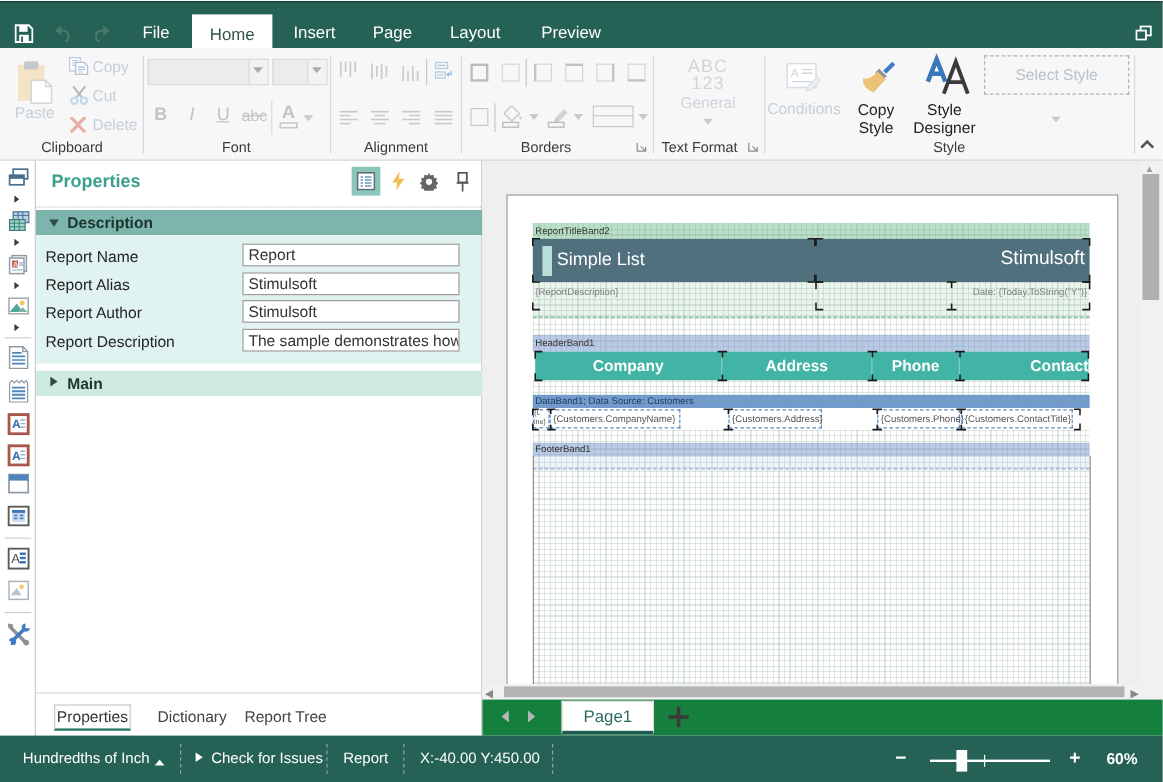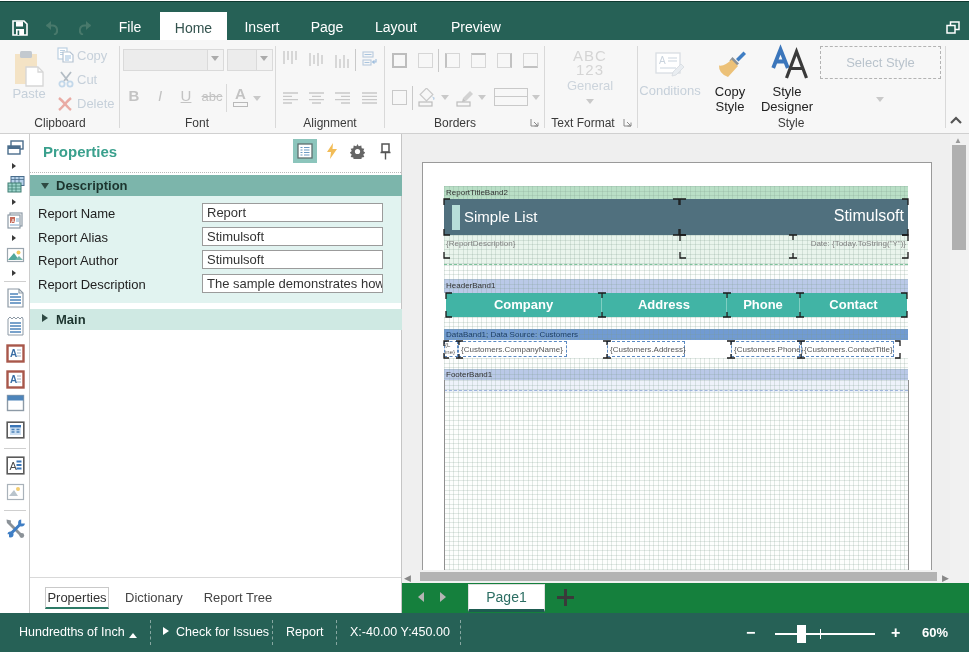--- a/index.html
+++ b/index.html
@@ -334,21 +334,21 @@
   <div class="prow-label" style="top:119px">Report Author</div>
   <div class="pinput" style="top:116px">Stimulsoft</div>
   <div class="prow-label" style="top:143px">Report Description</div>
   <div class="pinput" style="top:140px">The sample demonstrates how to</div>
   <div class="phead" style="top:175px;background:#cfe9e3">
     <span style="position:absolute;left:12px;top:5px;width:0;height:0;border:4.5px solid transparent;border-left:6px solid #2e4a43"></span>
     <span style="position:absolute;left:26px;top:3px">Main</span>
   </div>
   <div class="abs" style="left:0;top:443px;width:371px;border-top:1px solid #d9d9d9"></div>
   <div class="abs" style="left:15px;top:453px;width:64px;height:22px;border:1px solid #c9c9c9;border-bottom:2px solid #2c7a66;background:#fff;text-align:center;line-height:20px;font-size:13px;color:#333">Properties</div>
-  <div class="abs" style="left:95px;top:453px;width:64px;height:22px;text-align:left;line-height:22px;font-size:13px;color:#444">Dictionary</div>
+  <div class="abs" style="left:95px;top:453px;width:64px;height:22px;text-align:right;line-height:22px;font-size:13px;color:#444">Dictionary</div>
   <div class="abs" style="left:170px;top:453px;width:76px;height:22px;text-align:center;line-height:22px;font-size:13px;color:#444">Report Tree</div>
 </div>
 <div class="abs" id="canvas">
   <div id="page"></div>
 
   <div class="abs grid" style="left:42px;top:52px;width:464px;height:13px;background-color:#b9dfc6"></div>
   <div class="abs" style="left:44px;top:52px;font-size:8px;color:#333;line-height:13px">ReportTitleBand2</div>
   <div class="abs" style="left:42px;top:65px;width:464px;height:36px;background:#50707e"></div>
   <div class="abs" style="left:50px;top:71px;width:8px;height:25px;background:#b7ded9"></div>
   <div class="abs" style="left:62px;top:74px;font-size:15px;color:#fff">Simple List</div>
@@ -357,21 +357,21 @@
   <div class="abs" style="left:44px;top:105px;font-size:8px;color:#808080">{ReportDescription}</div>
   <div class="abs" style="left:300px;top:105px;width:204px;text-align:right;font-size:8px;color:#808080">Date: {Today.ToString("Y")}</div>
   <div class="abs" style="left:42px;top:130px;width:464px;border-top:1px dashed #7cc29a"></div>
   <div class="abs grid" style="left:42px;top:131px;width:464px;height:14px;background-color:#fdfefd"></div>
   <div class="abs grid" style="left:42px;top:145px;width:464px;height:14px;background-color:#bac9e8"></div>
   <div class="abs" style="left:44px;top:145px;font-size:8px;color:#333;line-height:14px">HeaderBand1</div>
   <div class="abs" style="left:44px;top:159px;width:461px;height:24px;background:#41b4a5"></div>
   <div class="abs" style="left:200px;top:159px;width:125px;height:24px;line-height:24px;text-align:center;font-size:13px;font-weight:bold;color:#fff;border-right:1px solid #7fcec2">Address</div>
   <div class="abs" style="left:44px;top:159px;width:156px;height:24px;line-height:24px;text-align:center;font-size:13px;font-weight:bold;color:#fff;border-right:1px solid #7fcec2">Company</div>
   <div class="abs" style="left:325px;top:159px;width:73px;height:24px;line-height:24px;text-align:center;font-size:13px;font-weight:bold;color:#fff;border-right:1px solid #7fcec2">Phone</div>
-  <div class="abs" style="left:398px;top:159px;width:107px;height:24px;line-height:24px;text-align:center;font-size:13px;font-weight:bold;color:#fff">Contact</div>
+  <div class="abs" style="left:398px;top:159px;width:107px;height:24px;line-height:24px;text-align:right;font-size:13px;font-weight:bold;color:#fff">Contact</div>
   <div class="abs grid" style="left:42px;top:183px;width:464px;height:12px;background-color:#fdfefd"></div>
   <div class="abs grid" style="left:42px;top:195px;width:464px;height:11px;background-color:#719bd2"></div>
   <div class="abs" style="left:44px;top:195px;font-size:8px;color:#1d3f66;line-height:11px">DataBand1; Data Source: Customers</div>
   <div class="abs" style="left:42px;top:206px;width:464px;height:18px;background:#fff"></div>
   <div class="abs" style="left:42px;top:207px;width:14px;height:16px;border:1px dashed #5b8ac2;font-size:6px;color:#555;line-height:7px;overflow:hidden">{L<br>ine}</div>
   <div class="abs" style="left:56px;top:207px;width:109px;height:16px;border:1px dashed #5b8ac2;font-size:8px;color:#555;line-height:15px;padding-left:2px">{Customers.CompanyName}</div>
   <div class="abs" style="left:205px;top:207px;width:78px;height:16px;border:1px dashed #5b8ac2;font-size:8px;color:#555;line-height:15px;padding-left:2px">{Customers.Address}</div>
   <div class="abs" style="left:329px;top:207px;width:69px;height:16px;border:1px dashed #5b8ac2;font-size:8px;color:#555;line-height:15px;padding-left:2px">{Customers.Phone}</div>
   <div class="abs" style="left:399px;top:207px;width:93px;height:16px;border:1px dashed #5b8ac2;font-size:8px;color:#555;line-height:15px;padding-left:2px">{Customers.ContactTitle}</div>
   <div class="abs grid" style="left:42px;top:224px;width:464px;height:11px;background-color:#fdfefd"></div>

